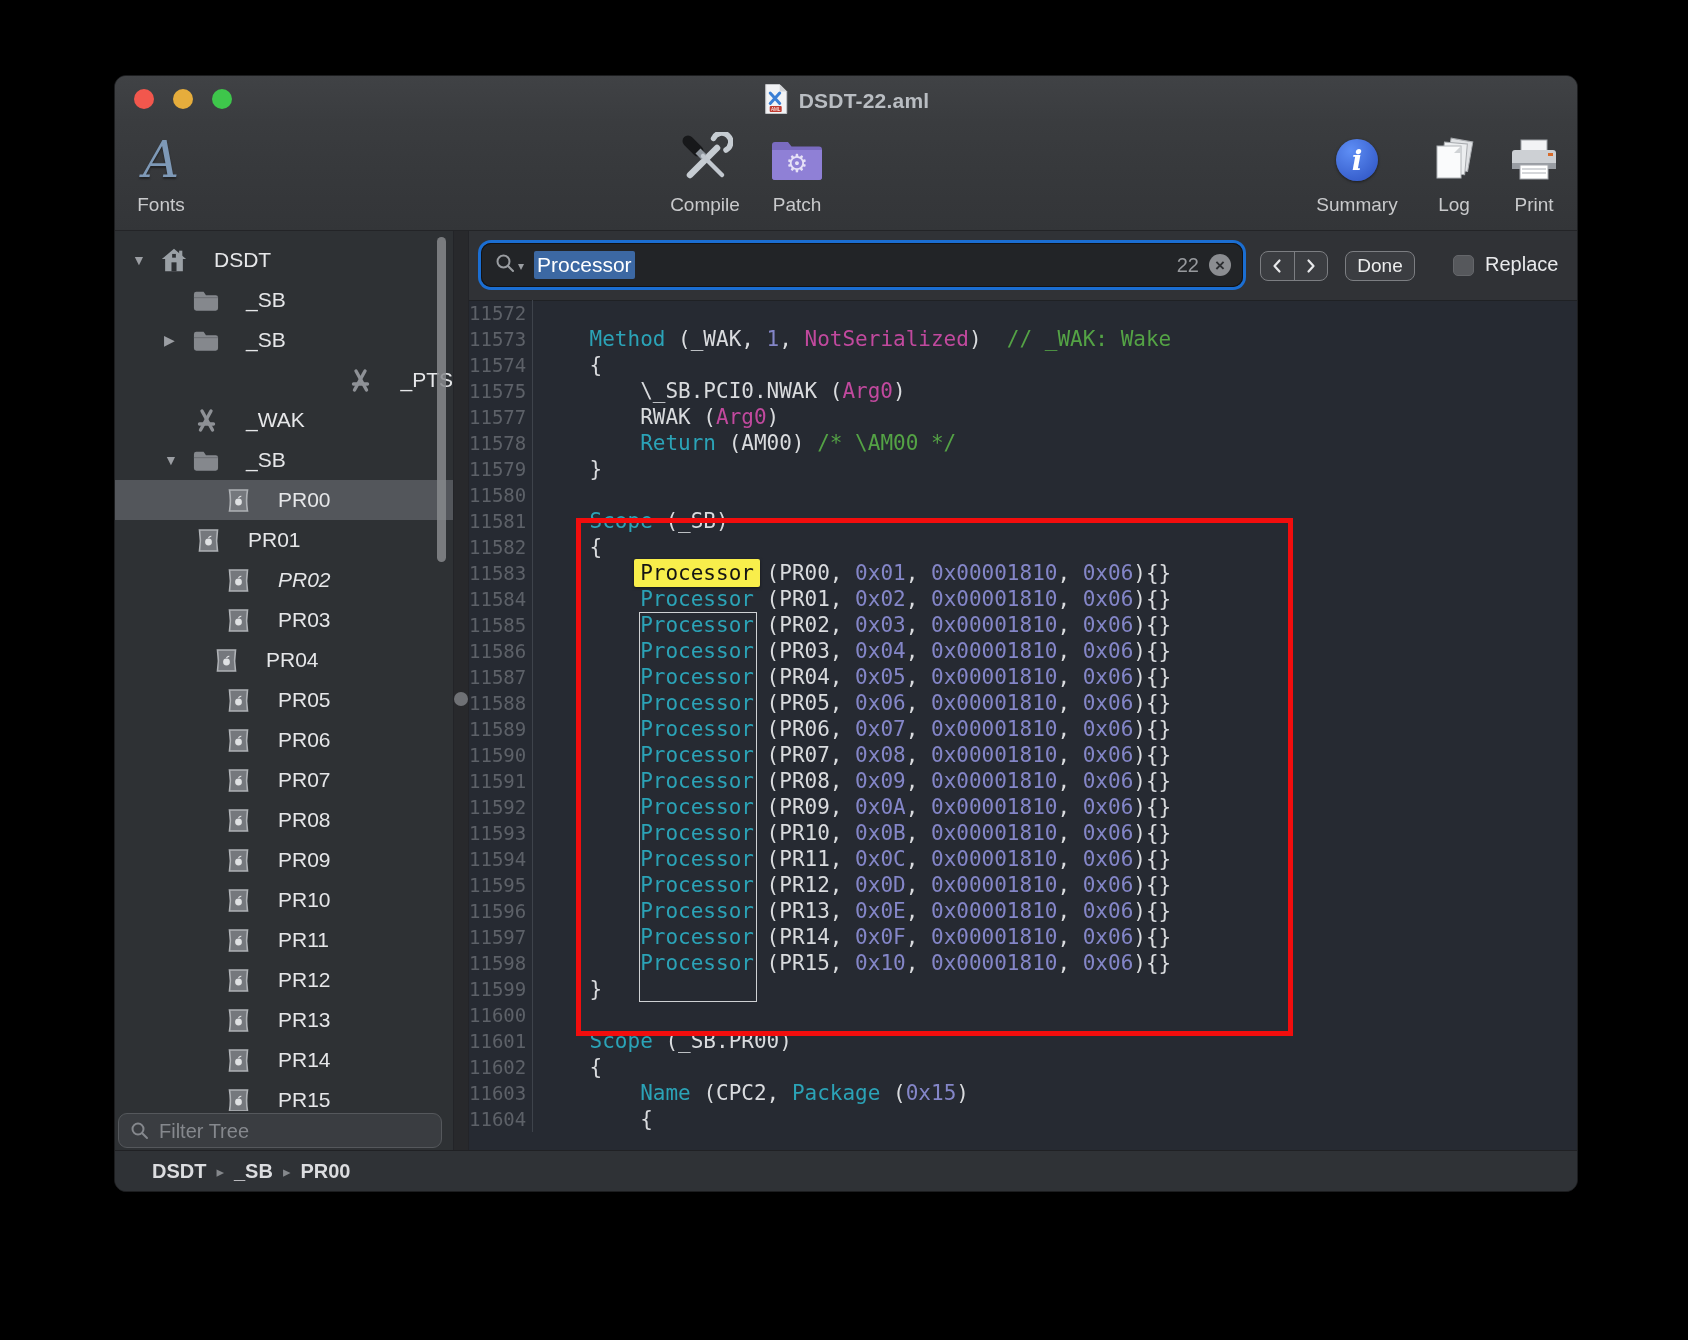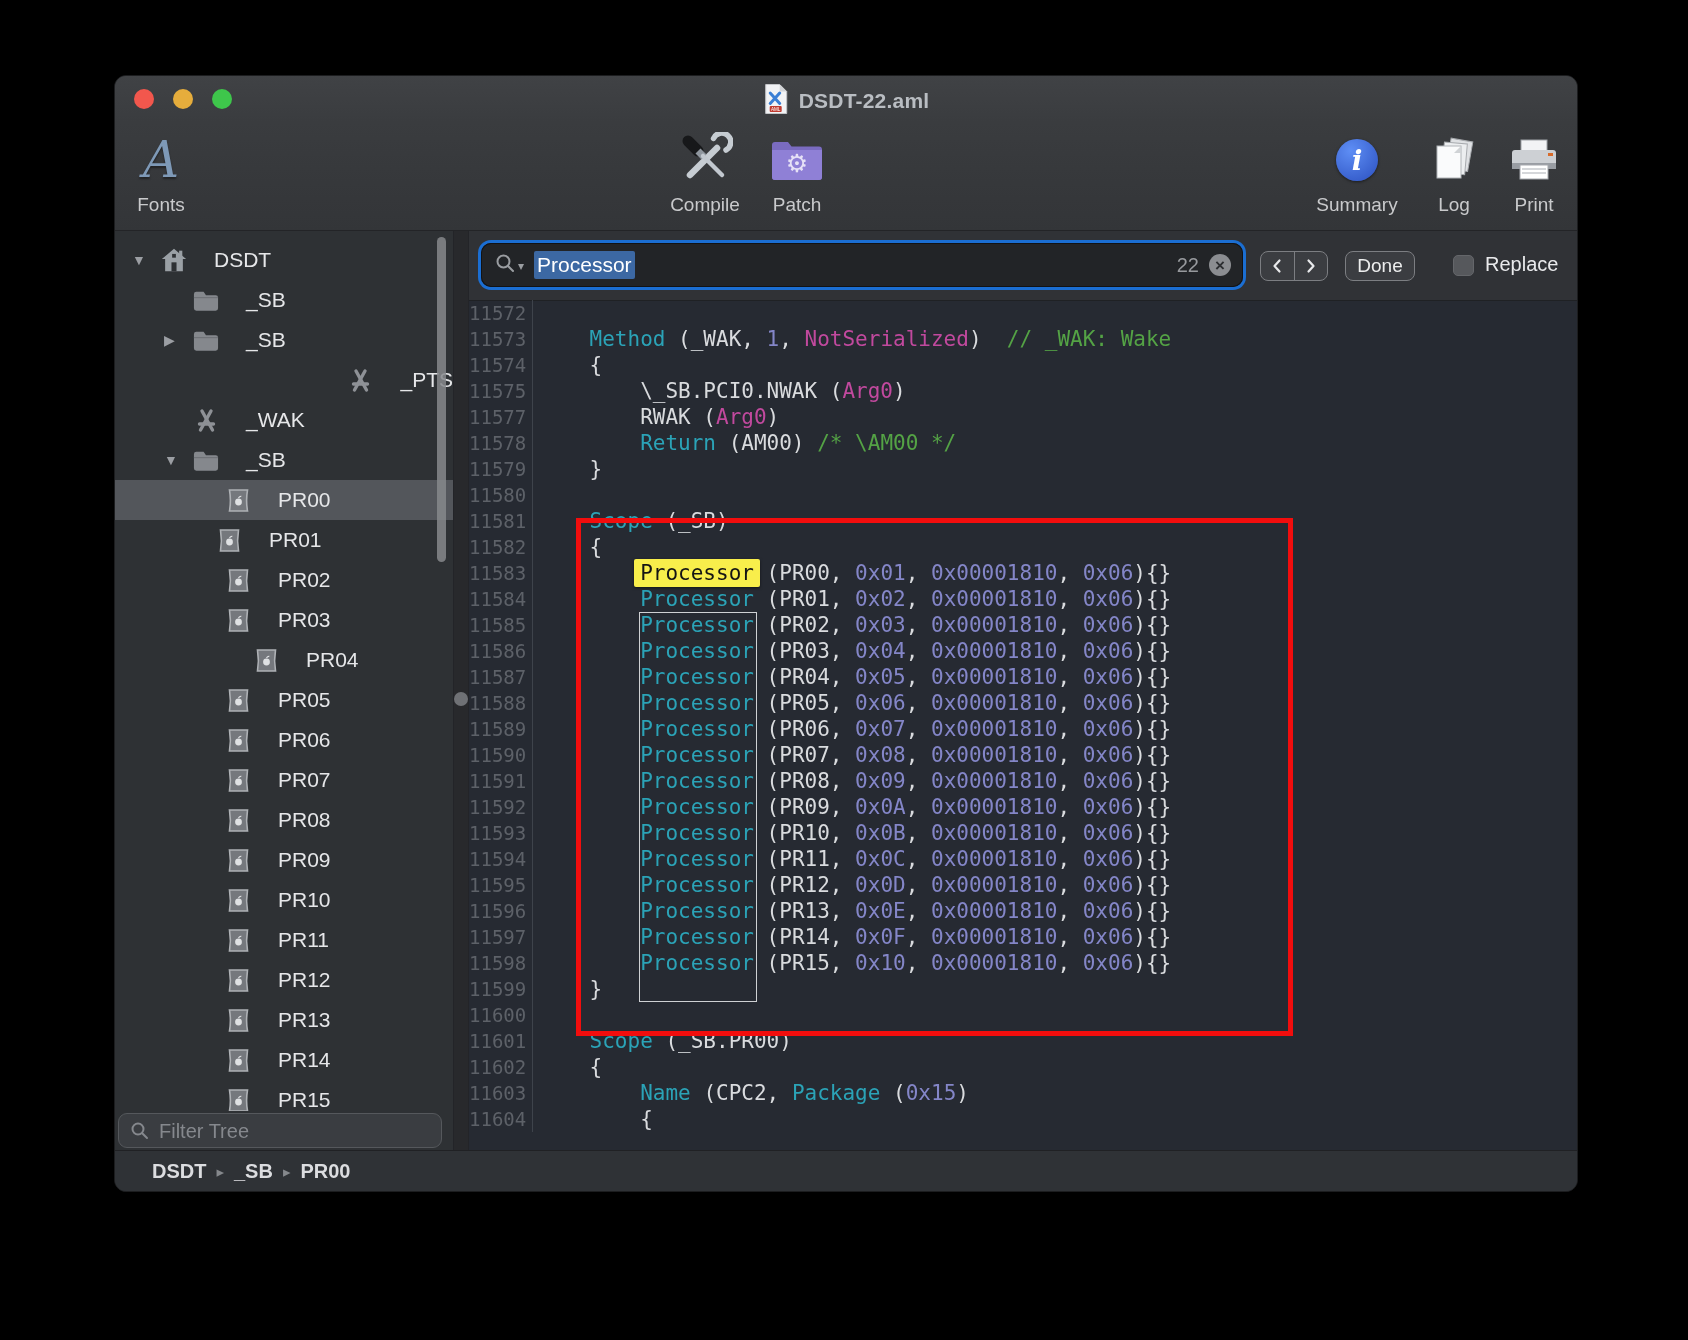--- a/index.html
+++ b/index.html
@@ -256,32 +256,32 @@
               <span class="disc"></span>
               <span class="ticon">
                 <svg width="27" height="27" viewBox="0 0 27 27">
                   <path d="M4.5 3 h18 q-1.8 10.5 0 21 h-18 q1.8-10.5 0-21 Z" fill="#75787d" stroke="#aeb1b5" stroke-width="1.6"></path>
                   <circle cx="13.5" cy="15" r="3.4" fill="#dfe1e3"></circle>
                   <path d="M13.5 10.8 q1.4-1.8 2.8-1.4" stroke="#dfe1e3" stroke-width="1.3" fill="none"></path>
                 </svg>
               </span>
               <span class="tlabel">PR00</span>
             </div>
-            <div class="trow" style="padding-left: 69px;">
+            <div class="trow" style="padding-left: 48px;">
               <span class="disc"></span>
               <span class="ticon">
                 <svg width="27" height="27" viewBox="0 0 27 27">
                   <path d="M4.5 3 h18 q-1.8 10.5 0 21 h-18 q1.8-10.5 0-21 Z" fill="#75787d" stroke="#aeb1b5" stroke-width="1.6"></path>
                   <circle cx="13.5" cy="15" r="3.4" fill="#dfe1e3"></circle>
                   <path d="M13.5 10.8 q1.4-1.8 2.8-1.4" stroke="#dfe1e3" stroke-width="1.3" fill="none"></path>
                 </svg>
               </span>
               <span class="tlabel">PR01</span>
             </div>
-            <div class="trow" style="padding-left: 78px;">
+            <div class="trow" style="padding-left: 78px; font-style: italic;">
               <span class="disc"></span>
               <span class="ticon">
                 <svg width="27" height="27" viewBox="0 0 27 27">
                   <path d="M4.5 3 h18 q-1.8 10.5 0 21 h-18 q1.8-10.5 0-21 Z" fill="#75787d" stroke="#aeb1b5" stroke-width="1.6"></path>
                   <circle cx="13.5" cy="15" r="3.4" fill="#dfe1e3"></circle>
                   <path d="M13.5 10.8 q1.4-1.8 2.8-1.4" stroke="#dfe1e3" stroke-width="1.3" fill="none"></path>
                 </svg>
               </span>
               <span class="tlabel">PR02</span>
             </div>
@@ -289,21 +289,21 @@
               <span class="disc"></span>
               <span class="ticon">
                 <svg width="27" height="27" viewBox="0 0 27 27">
                   <path d="M4.5 3 h18 q-1.8 10.5 0 21 h-18 q1.8-10.5 0-21 Z" fill="#75787d" stroke="#aeb1b5" stroke-width="1.6"></path>
                   <circle cx="13.5" cy="15" r="3.4" fill="#dfe1e3"></circle>
                   <path d="M13.5 10.8 q1.4-1.8 2.8-1.4" stroke="#dfe1e3" stroke-width="1.3" fill="none"></path>
                 </svg>
               </span>
               <span class="tlabel">PR03</span>
             </div>
-            <div class="trow" style="padding-left: 106px;">
+            <div class="trow" style="padding-left: 66px;">
               <span class="disc"></span>
               <span class="ticon">
                 <svg width="27" height="27" viewBox="0 0 27 27">
                   <path d="M4.5 3 h18 q-1.8 10.5 0 21 h-18 q1.8-10.5 0-21 Z" fill="#75787d" stroke="#aeb1b5" stroke-width="1.6"></path>
                   <circle cx="13.5" cy="15" r="3.4" fill="#dfe1e3"></circle>
                   <path d="M13.5 10.8 q1.4-1.8 2.8-1.4" stroke="#dfe1e3" stroke-width="1.3" fill="none"></path>
                 </svg>
               </span>
               <span class="tlabel">PR04</span>
             </div>

